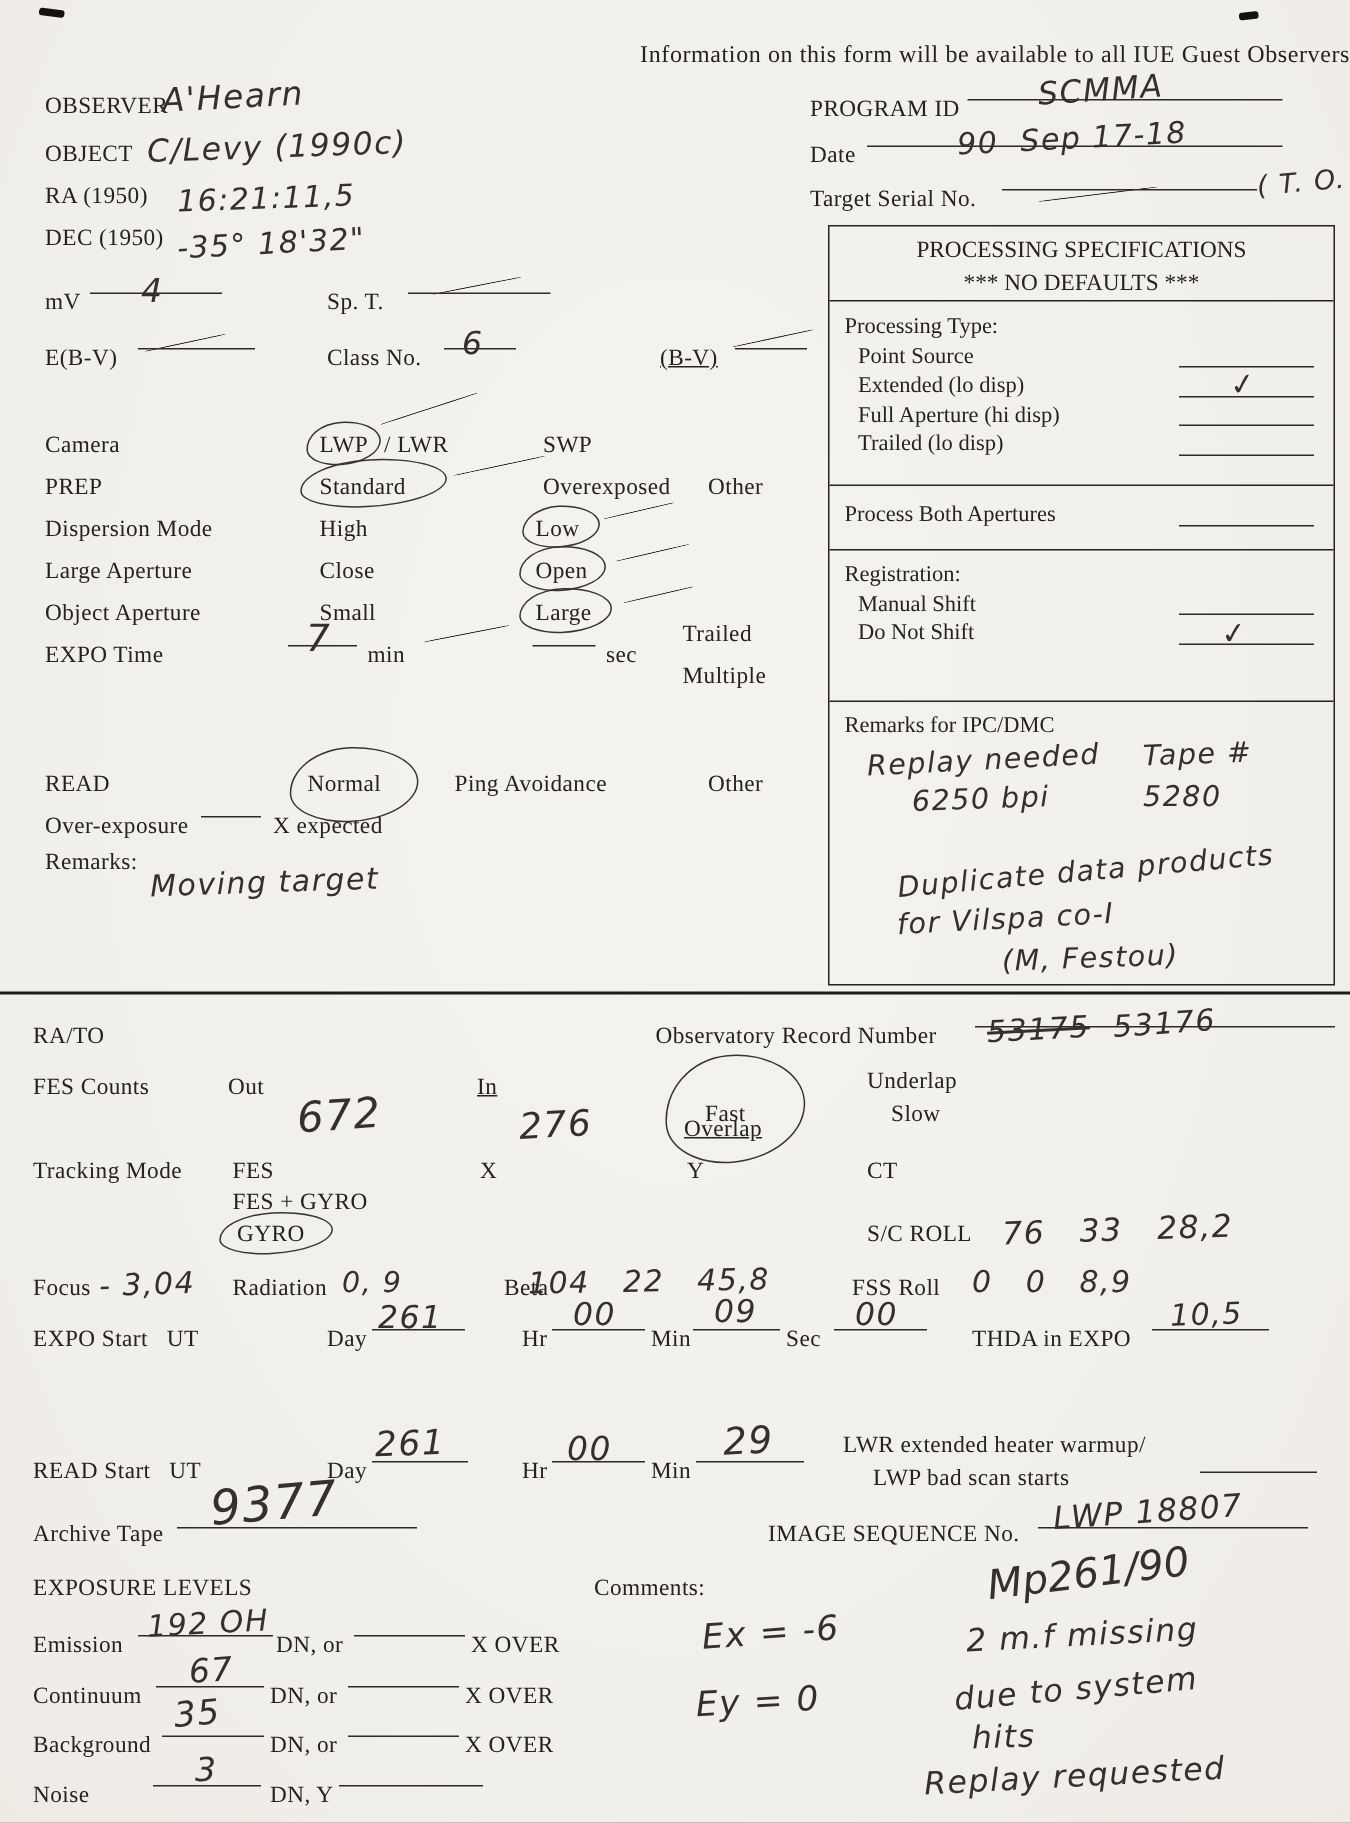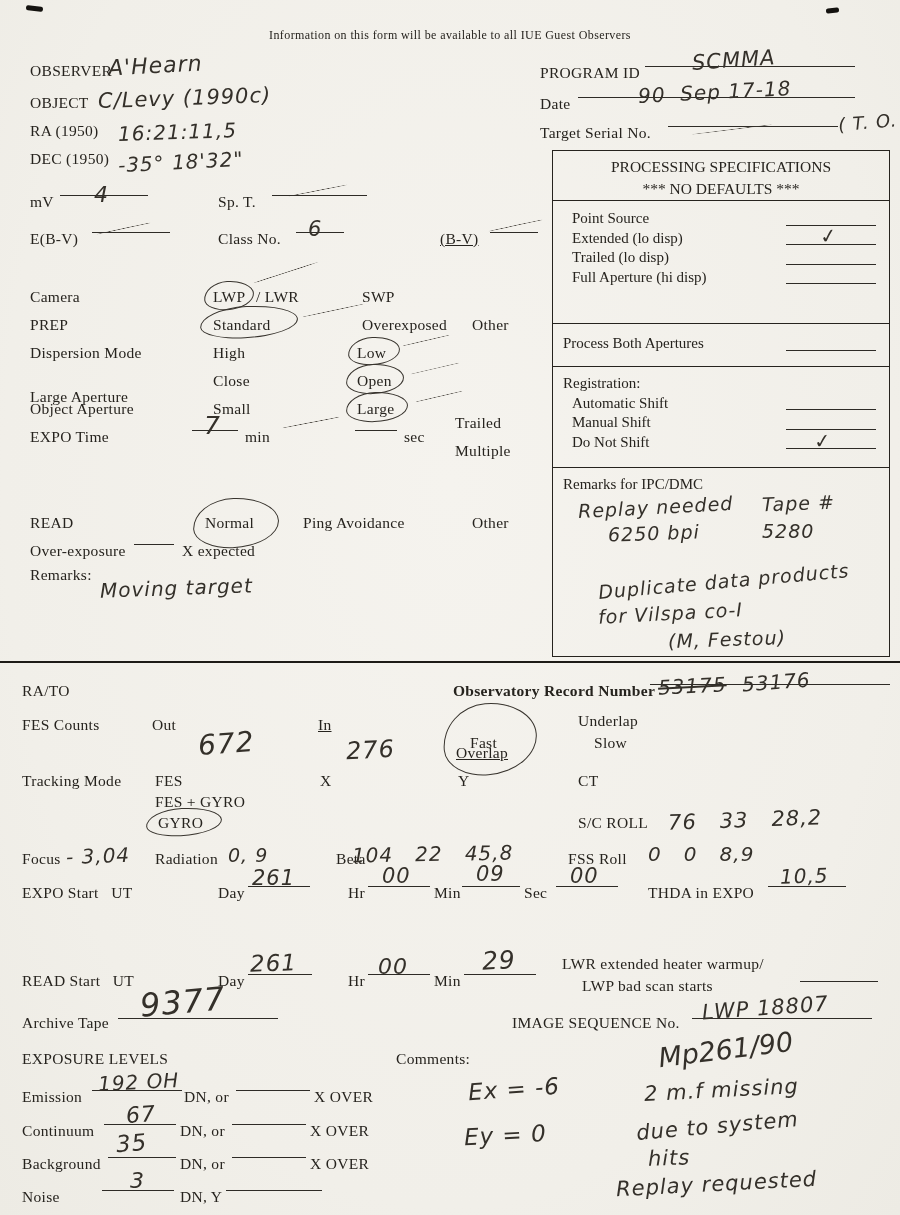--- a/index.html
+++ b/index.html
@@ -1,20 +1,20 @@
 <!DOCTYPE html>
 <html><head>
 <meta charset="utf-8">
 <style>
   html,body{margin:0;padding:0;background:#8a8a8a;}
   #page{position:relative;width:900px;height:1215px;margin:0 auto;background:#f3f1ec;
         font-family:"Liberation Serif",serif;color:#26231e;overflow:hidden;
         background-image:radial-gradient(ellipse at 50% 40%, #f5f3ee 0%, #f1efe9 70%, #edebe4 100%);}
   .t{position:absolute;font-size:15.5px;white-space:pre;letter-spacing:0.3px;}
-  .tc{position:absolute;width:100%;text-align:center;font-size:12px;letter-spacing:0.4px;}
+  .tc{position:absolute;width:100%;text-align:right;font-size:16px;letter-spacing:0.4px;}
   .hand{position:absolute;font-family:"DejaVu Sans",sans-serif;font-style:italic;
         color:#34302a;white-space:pre;letter-spacing:1px;font-size:19px;line-height:1;}
   .ln{position:absolute;border-bottom:1.4px solid #2e2b26;}
   .slash{position:absolute;border-top:1.8px solid #38342e;border-radius:40%;}
   .circ{position:absolute;border:1.8px solid #38342e;background:transparent;
         border-radius:48% 52% 55% 45% / 60% 48% 52% 40%;}
   .check{position:absolute;font-family:"DejaVu Sans",sans-serif;font-style:italic;
          font-size:20px;color:#34302a;}
   .strike{text-decoration:line-through;}
   .box{position:absolute;left:552px;top:150px;width:338px;height:507px;
@@ -88,21 +88,21 @@
   <span class="slash" style="left:302px;top:310px;width:62px;transform:rotate(-12deg);"></span>
   <span class="t" style="left:362px;top:316px;">Overexposed</span>
   <span class="t" style="left:472px;top:316px;">Other</span>
 
   <span class="t" style="left:30px;top:344px;">Dispersion Mode</span>
   <span class="t" style="left:213px;top:344px;">High</span>
   <span class="t" style="left:357px;top:344px;">Low</span>
   <span class="circ" style="left:348px;top:337px;width:50px;height:26px;transform:rotate(-3deg);"></span>
   <span class="slash" style="left:402px;top:340px;width:48px;transform:rotate(-13deg);"></span>
 
-  <span class="t" style="left:30px;top:388px;">Large Aperture</span>
+  <span class="t" style="left:30px;top:372px;">Large Aperture</span>
   <span class="t" style="left:213px;top:372px;">Close</span>
   <span class="t" style="left:357px;top:372px;">Open</span>
   <span class="circ" style="left:346px;top:364px;width:56px;height:28px;transform:rotate(-2deg);"></span>
   <span class="slash" style="left:410px;top:368px;width:50px;transform:rotate(-13deg);"></span>
 
   <span class="t" style="left:30px;top:400px;">Object Aperture</span>
   <span class="t" style="left:213px;top:400px;">Small</span>
   <span class="t" style="left:357px;top:400px;">Large</span>
   <span class="circ" style="left:346px;top:392px;width:60px;height:28px;transform:rotate(-2deg);"></span>
   <span class="slash" style="left:415px;top:396px;width:48px;transform:rotate(-13deg);"></span>
@@ -127,51 +127,51 @@
   <span class="t" style="left:182px;top:542px;">X expected</span>
   <span class="t" style="left:30px;top:566px;">Remarks:</span>
   <span class="hand" style="left:100px;top:578px;font-size:20px;transform:rotate(-2deg);">Moving target</span>
 
   <div class="box">
     <div class="sec" style="height:50px;">
       <div class="bt">PROCESSING SPECIFICATIONS</div>
       <div class="bt">*** NO DEFAULTS ***</div>
     </div>
     <div class="sec" style="height:123px;padding-top:9px;">
+      <div class="brow">Processing Type:</div>
       <div class="brow ind"><span>Point Source</span><span class="ln2"></span></div>
       <div class="brow ind"><span>Extended (lo disp)</span><span class="ln2"></span><span class="check" style="right:42px;bottom:1px;transform:rotate(-8deg);">✓</span></div>
+      <div class="brow ind"><span>Full Aperture (hi disp)</span><span class="ln2"></span></div>
       <div class="brow ind"><span>Trailed (lo disp)</span><span class="ln2"></span></div>
-      <div class="brow ind"><span>Full Aperture (hi disp)</span><span class="ln2"></span></div>
     </div>
     <div class="sec" style="height:43px;padding-top:11px;">
       <div class="brow"><span>Process Both Apertures</span><span class="ln2"></span></div>
     </div>
     <div class="sec" style="height:101px;padding-top:8px;">
       <div class="brow">Registration:</div>
-      <div class="brow ind"><span>Automatic Shift</span><span class="ln2"></span></div>
       <div class="brow ind"><span>Manual Shift</span><span class="ln2"></span></div>
       <div class="brow ind"><span>Do Not Shift</span><span class="ln2"></span><span class="check" style="right:48px;bottom:0px;transform:rotate(-6deg);">✓</span></div>
     </div>
     <div class="sec" style="height:186px;padding-top:8px;">
       <div class="brow">Remarks for IPC/DMC</div>
     </div>
   </div>
 
   <span class="hand" style="left:578px;top:498px;font-size:19px;transform:rotate(-3deg);">Replay needed</span>
   <span class="hand" style="left:762px;top:494px;font-size:19px;transform:rotate(-2deg);">Tape #</span>
   <span class="hand" style="left:608px;top:524px;font-size:19px;transform:rotate(-2deg);">6250 bpi</span>
   <span class="hand" style="left:762px;top:522px;font-size:19px;">5280</span>
   <span class="hand" style="left:598px;top:572px;font-size:19px;transform:rotate(-5deg);">Duplicate data products</span>
   <span class="hand" style="left:598px;top:604px;font-size:19px;transform:rotate(-3deg);">for Vilspa co-I</span>
   <span class="hand" style="left:668px;top:630px;font-size:19px;transform:rotate(-2deg);">(M, Festou)</span>
 
   <div class="hr-rule"></div>
 
   <span class="t" style="left:22px;top:682px;">RA/TO</span>
-  <span class="t" style="left:453px;top:682px;font-weight:bold;">Observatory Record Number</span>
+  <span class="t" style="left:437px;top:682px;">Observatory Record Number</span>
   <span class="ln" style="left:650px;top:684px;width:240px;"></span>
   <span class="hand strike" style="left:658px;top:676px;font-size:20px;transform:rotate(-3deg);">53175</span>
   <span class="hand" style="left:742px;top:672px;font-size:20px;transform:rotate(-4deg);">53176</span>
 
   <span class="t" style="left:22px;top:716px;">FES Counts</span>
   <span class="t" style="left:152px;top:716px;">Out</span>
   <span class="hand" style="left:198px;top:730px;font-size:28px;transform:rotate(-4deg);">672</span>
   <span class="t" style="left:318px;top:716px;text-decoration:underline;">In</span>
   <span class="hand" style="left:346px;top:738px;font-size:24px;transform:rotate(-3deg);">276</span>
   <span class="t" style="left:456px;top:744px;text-decoration:underline;">Overlap</span>

